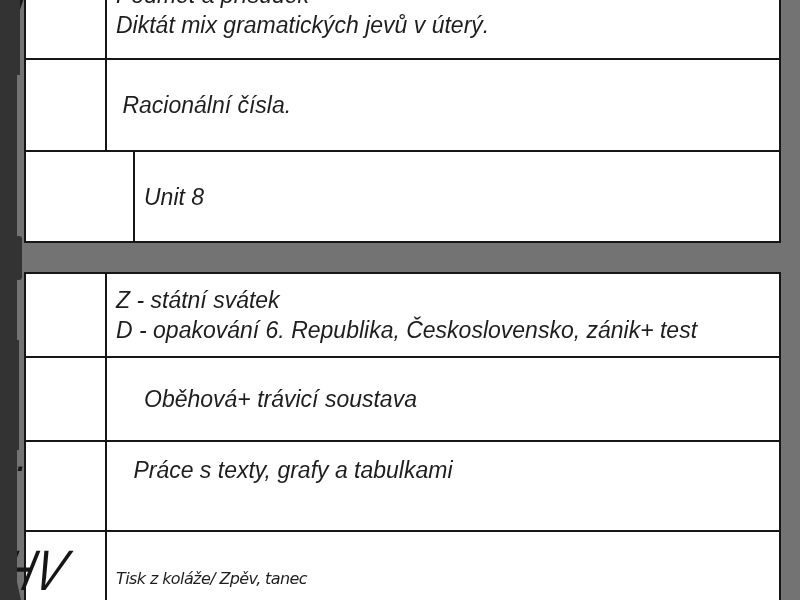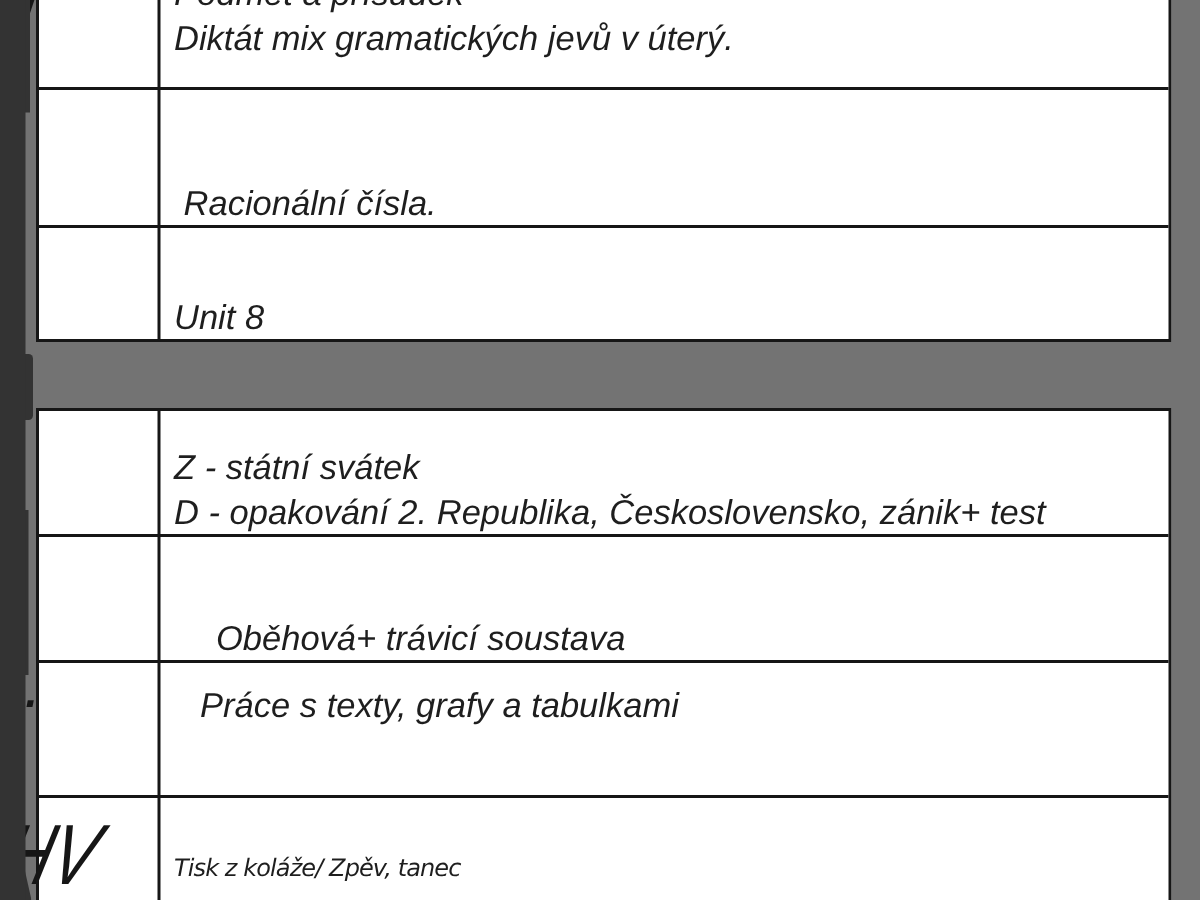--- a/index.html
+++ b/index.html
@@ -20,29 +20,29 @@
     clip-path:polygon(0 0,55% 0,100% 100%,0 100%);}
 
   
   .tbl{position:absolute;left:24px;width:757px;border:2px solid #161616;box-sizing:border-box;background:#ffffff;z-index:2;}
   .tbl1{top:-42px;}
   .tbl2{top:272px;}
   .row{display:flex;box-sizing:border-box;}
   .row.bb{border-bottom:2px solid #161616;}
   .subject-cell{width:81px;box-sizing:border-box;border-right:2px solid #161616;flex:none;}
   .lesson-cell{flex:1;box-sizing:border-box;padding-left:9px;padding-right:6px;
-    display:flex;flex-direction:column;justify-content:flex-end;}
+    display:flex;flex-direction:column;justify-content:center;}
   .line{font-style:italic;font-size:23px;line-height:30px;color:#1e1e1e;white-space:pre;}
   .alt .line{font-family:"DejaVu Sans","Liberation Sans",sans-serif;font-size:16px;letter-spacing:-0.6px;}
 
   
   .t1r1{height:100px;}
   .t1r1 .lesson-cell{justify-content:flex-start;padding-top:20px;}
   .t1r2{height:92px;}
-  .t1r3{height:74px;}
+  .t1r3{height:89px;margin-left:28px;}
   .t2r1{height:84px;}
   .t2r2{height:84px;gap:28px;}
   .t2r3{height:90px;}
   .t2r3 .lesson-cell{justify-content:flex-start;padding-top:13px;padding-left:20px;}
   .t2r4{height:70px;}
   .t2r4 .lesson-cell{justify-content:flex-start;padding-top:32px;}
 
   
   .hw{position:absolute;z-index:3;color:#161616;font-style:italic;font-family:"Liberation Sans",sans-serif;}
   .hw-top{left:8px;top:-15px;font-size:54px;line-height:54px;transform:skewX(-10deg) scaleX(0.8);transform-origin:left top;}
@@ -74,21 +74,21 @@
         <div class="line">Unit 8</div>
       </div>
     </div>
   </div>
 
   <div class="tbl tbl2">
     <div class="row bb t2r1">
       <div class="subject-cell"></div>
       <div class="lesson-cell">
         <div class="line">Z - státní svátek</div>
-        <div class="line">D - opakování 2. Republika, Československo, zánik+ test</div>
+        <div class="line">D - opakování 6. Republika, Československo, zánik+ test</div>
       </div>
     </div>
     <div class="row bb t2r2">
       <div class="subject-cell"></div>
       <div class="lesson-cell">
         <div class="line">Oběhová+ trávicí soustava</div>
       </div>
     </div>
     <div class="row bb t2r3">
       <div class="subject-cell"></div>

